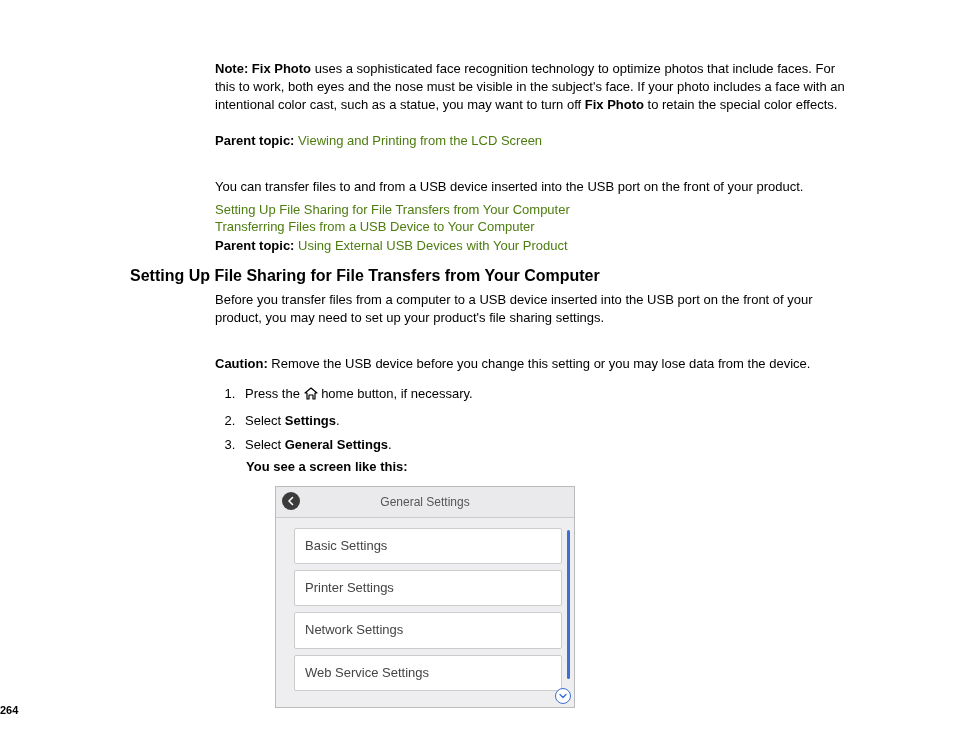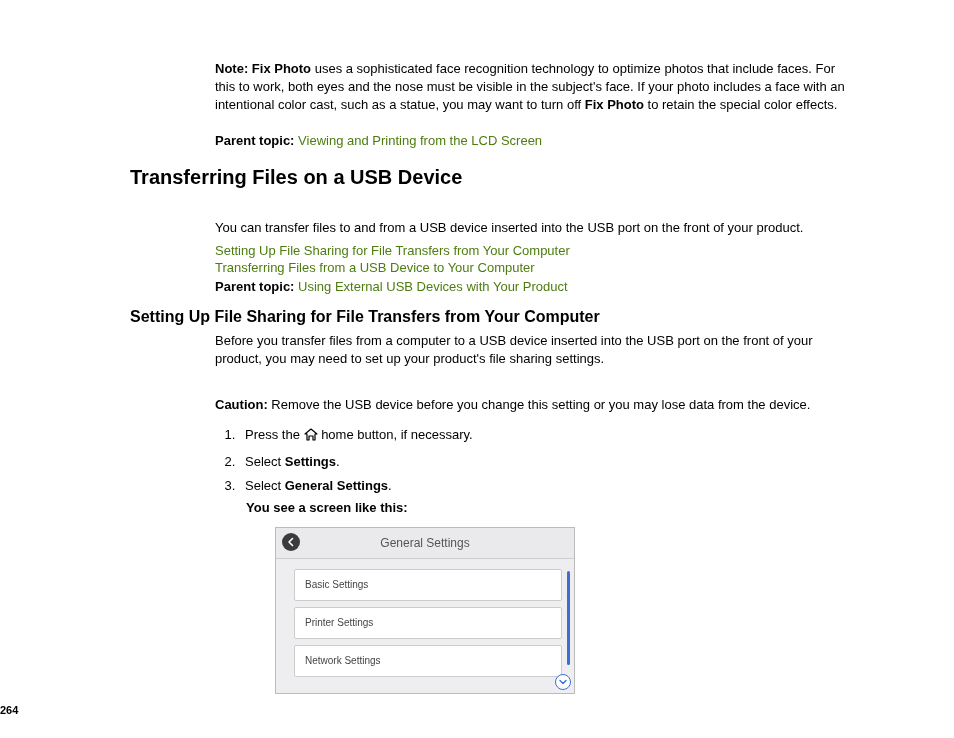--- a/index.html
+++ b/index.html
@@ -103,21 +103,21 @@
   .lcd-body {
     padding: 10px 12px 10px 18px;
     position: relative;
   }
   .lcd-item {
     background: #fff;
     border: 1px solid #ccc;
     border-radius: 2px;
     padding: 8px 10px;
     margin-bottom: 6px;
-    font-size: 10px;
+    font-size: 13px;
     color: #444;
   }
   .lcd-scroll {
     position: absolute;
     right: 4px;
     top: 12px;
     bottom: 28px;
     width: 3px;
     background: #3b6fd6;
     border-radius: 2px;
@@ -155,21 +155,20 @@
     <p>
       <strong><span>Note:</span> <span>Fix Photo</span></strong><span> uses a sophisticated face recognition technology to optimize photos that include faces. For this to work, both eyes and the nose must be visible in the subject's face. If your photo includes a face with an intentional color cast, such as a statue, you may want to turn off </span><strong>Fix Photo</strong><span> to retain the special color effects.</span>
     </p>
   </div>
 
   <div class="indent parent-topic">
     <strong>Parent topic:</strong>
     <a href="#" class="link">Viewing and Printing from the LCD Screen</a>
   </div>
 
-  <h1>Transferring Files on a USB Device</h1>
 
   <div class="indent">
     <p style="margin-bottom:6px;margin-top:30px;">You can transfer files to and from a USB device inserted into the USB port on the front of your product.</p>
     <div class="links-block" style="margin-bottom:4px;">
       <a href="#" class="link">Setting Up File Sharing for File Transfers from Your Computer</a>
       <a href="#" class="link">Transferring Files from a USB Device to Your Computer</a>
     </div>
     <div class="parent-topic" style="margin-bottom:10px;">
       <strong>Parent topic:</strong>
       <a href="#" class="link">Using External USB Devices with Your Product</a>
@@ -204,20 +203,21 @@
               <svg width="10" height="10" viewBox="0 0 10 10">
                   <path d="M6.5 1.5 L3 5 L6.5 8.5" fill="none" stroke="#fff" stroke-width="1.6" stroke-linecap="round" stroke-linejoin="round"></path>
                 </svg>
             </div>
             <span>General Settings</span>
           </div>
           <div class="lcd-body">
             <div class="lcd-item">Basic Settings</div>
             <div class="lcd-item">Printer Settings</div>
             <div class="lcd-item">Network Settings</div>
+            <div class="lcd-item">Web Service Settings</div>
             <div class="lcd-scroll"></div>
             <div class="lcd-down">
               <svg width="8" height="8" viewBox="0 0 8 8">
                   <path d="M1 2.5 L4 5.5 L7 2.5" fill="none" stroke="#3b6fd6" stroke-width="1.4" stroke-linecap="round" stroke-linejoin="round"></path>
                 </svg>
             </div>
           </div>
         </div>
 
       </li>

